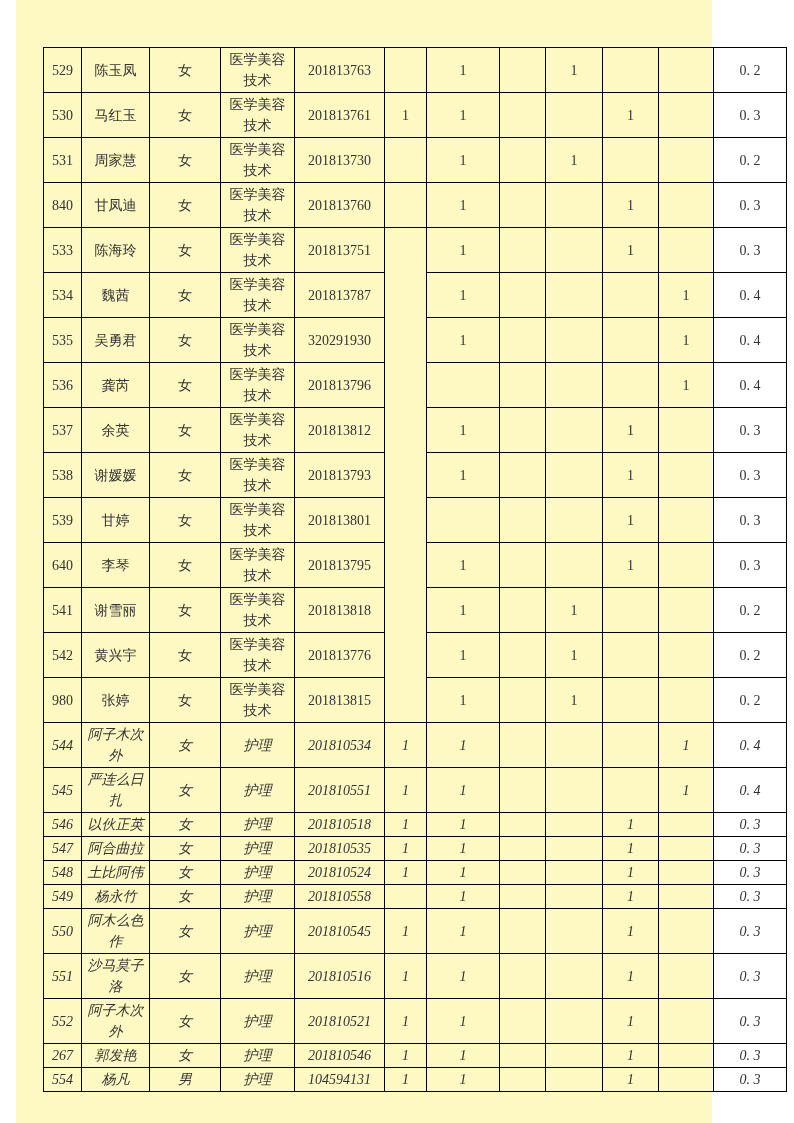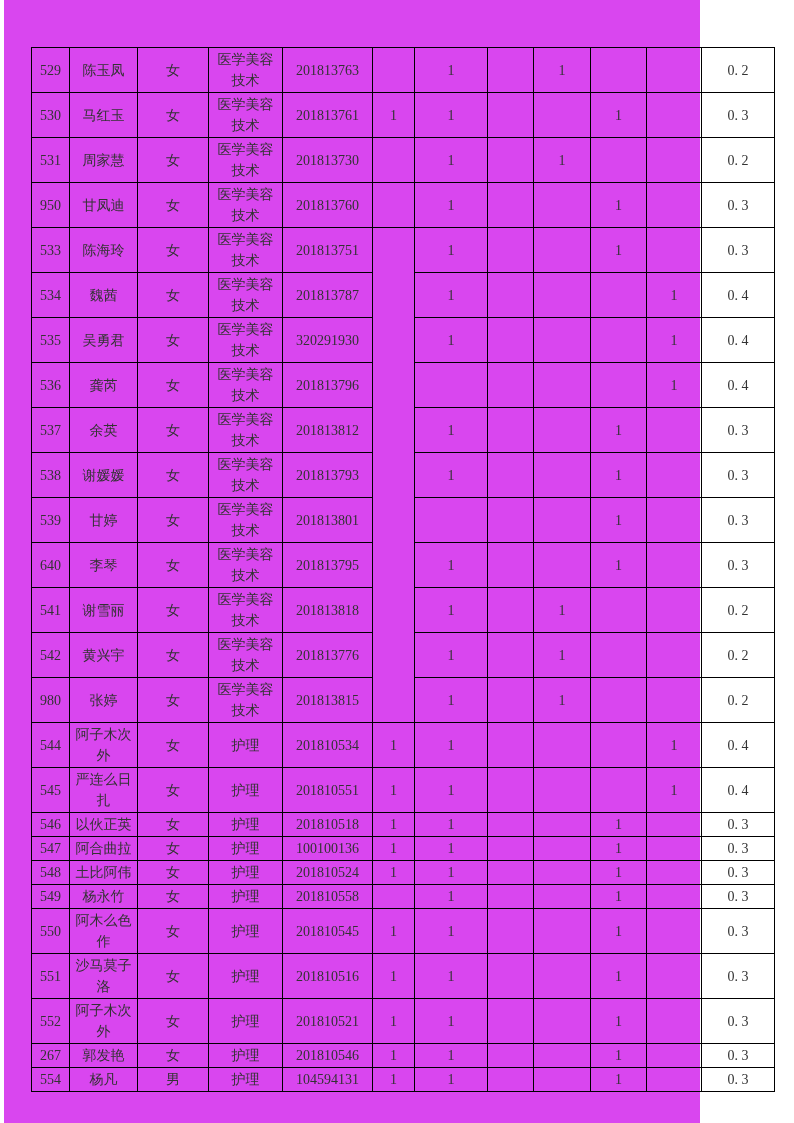--- a/index.html
+++ b/index.html
@@ -8,23 +8,23 @@
     background: #ffffff;
   }
   body {
     width: 794px;
     height: 1123px;
     position: relative;
     font-family: "Liberation Serif", "DejaVu Serif", serif;
   }
   .page {
     position: absolute;
-    left: 4px; top: 0;
+    left: 16px; top: 0;
     width: 696px; height: 1123px;
-    background: #d946ef;
+    background: #fef9c3;
   }
   table.roster {
     position: absolute;
     left: 27px;
     top: 47px;
     width: 743px;
     border-collapse: collapse;
     table-layout: fixed;
     border: 1.5px solid #000000;
   }
@@ -33,21 +33,21 @@
     text-align: center;
     vertical-align: middle;
     font-size: 14px;
     line-height: 21px;
     color: #333333;
     padding: 1px 4px;
     overflow: hidden;
     word-break: break-all;
   }
   tr.row-tall  { height: 44px; }
-  tr.row-short { height: 23px; }
+  tr.row-short { height: 23px; font-style: italic; }
   col.w-no         { width: 38px; }
   col.w-name       { width: 68px; }
   col.w-gender     { width: 71px; }
   col.w-major      { width: 74px; }
   col.w-student_id { width: 90px; }
   col.w-c1         { width: 42px; }
   col.w-c2         { width: 73px; }
   col.w-c3         { width: 46px; }
   col.w-c4         { width: 57px; }
   col.w-c5         { width: 56px; }
@@ -112,21 +112,21 @@
           <td class="col-student_id">201813730</td>
           <td class="col-c1"></td>
           <td class="col-c2">1</td>
           <td class="col-c3"></td>
           <td class="col-c4">1</td>
           <td class="col-c5"></td>
           <td class="col-c6"></td>
           <td class="col-score">0. 2</td>
         </tr>
         <tr class="row-tall">
-          <td class="col-no">950</td>
+          <td class="col-no">840</td>
           <td class="col-name">甘凤迪</td>
           <td class="col-gender">女</td>
           <td class="col-major">医学美容技术</td>
           <td class="col-student_id">201813760</td>
           <td class="col-c1"></td>
           <td class="col-c2">1</td>
           <td class="col-c3"></td>
           <td class="col-c4"></td>
           <td class="col-c5">1</td>
           <td class="col-c6"></td>
@@ -316,21 +316,21 @@
           <td class="col-c4"></td>
           <td class="col-c5">1</td>
           <td class="col-c6"></td>
           <td class="col-score">0. 3</td>
         </tr>
         <tr class="row-short">
           <td class="col-no">547</td>
           <td class="col-name">阿合曲拉</td>
           <td class="col-gender">女</td>
           <td class="col-major">护理</td>
-          <td class="col-student_id">100100136</td>
+          <td class="col-student_id">201810535</td>
           <td class="col-c1">1</td>
           <td class="col-c2">1</td>
           <td class="col-c3"></td>
           <td class="col-c4"></td>
           <td class="col-c5">1</td>
           <td class="col-c6"></td>
           <td class="col-score">0. 3</td>
         </tr>
         <tr class="row-short">
           <td class="col-no">548</td>

